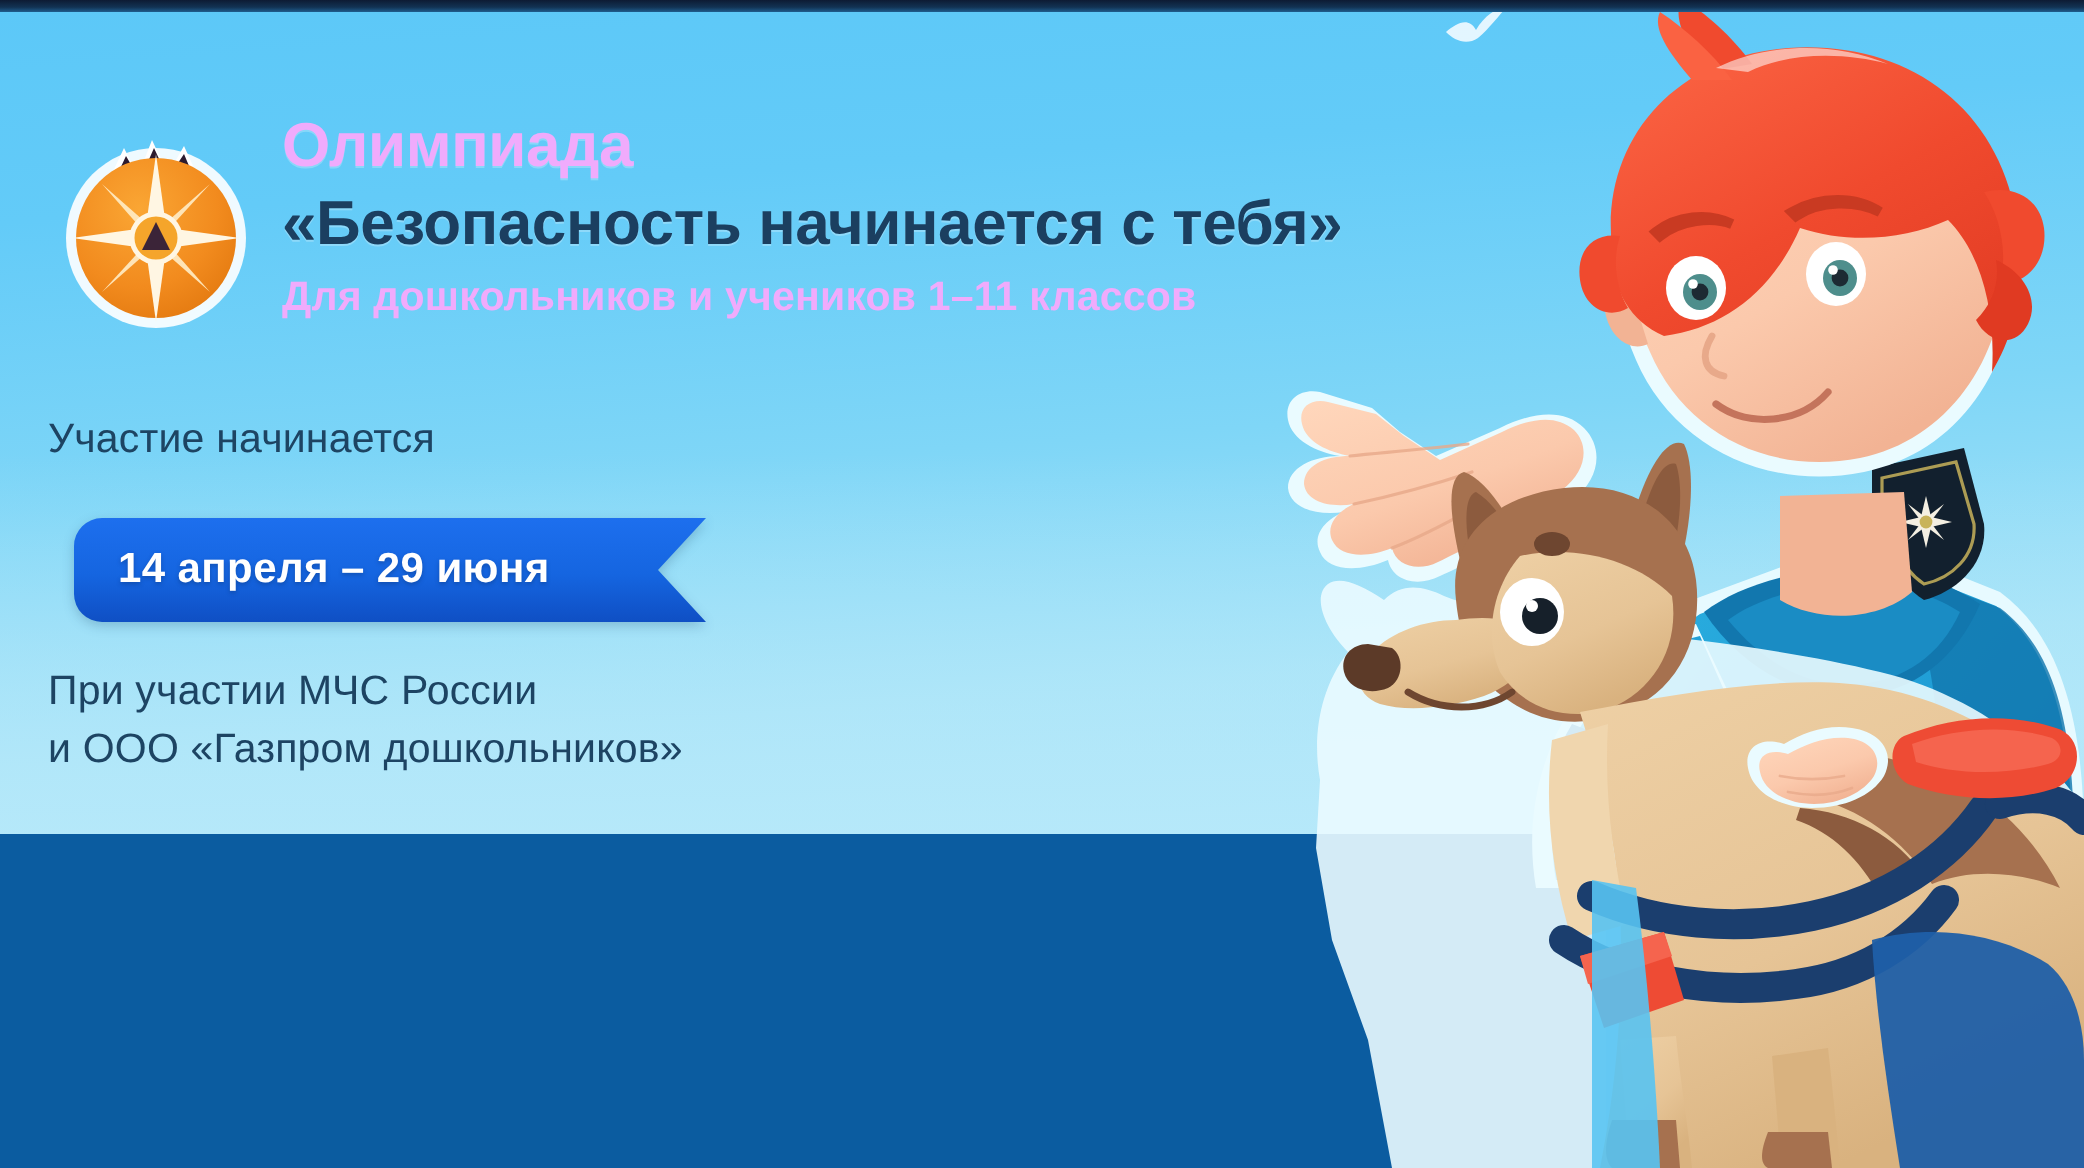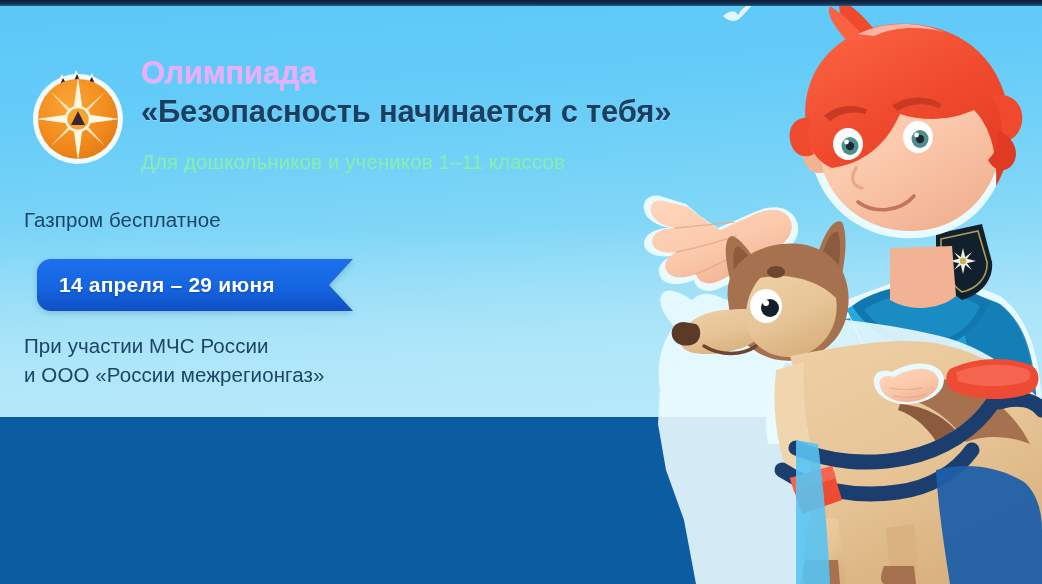--- a/index.html
+++ b/index.html
@@ -60,22 +60,22 @@
     font-size:31px;font-weight:700;line-height:1.12;letter-spacing:-.2px;
     color:#f0abfc;
     text-shadow:0 1px 0 rgba(255,255,255,.25);
   }
   .hl-line2{
     font-size:31px;font-weight:700;line-height:1.14;letter-spacing:-.2px;
     color:#1B3F60;margin-top:3px;
     text-shadow:0 1px 0 rgba(255,255,255,.25);
   }
   .hl-sub{
-    font-size:20.5px;font-weight:400;line-height:1.3;margin-top:20px;
-    color:#86efac;letter-spacing:.1px;
+    font-size:20.5px;font-weight:700;line-height:1.3;margin-top:7px;
+    color:#f0abfc;letter-spacing:.1px;
   }
 
   .free-line{
     position:absolute;left:24px;top:208px;z-index:20;
     font-size:20.5px;font-weight:400;color:#1D4463;letter-spacing:.1px;
   }
 
   
   .ribbon{
     position:absolute;left:37px;top:259px;width:316px;height:52px;z-index:22;
@@ -158,39 +158,39 @@
       <path d="M52 54 L59 68 L45 68 Z" fill="#3B2438"></path>
     </svg>
   </div>
 
   <div class="headline">
     <div class="hl-line1">Олимпиада</div>
     <div class="hl-line2">«Безопасность начинается с тебя»</div>
     <div class="hl-sub">Для дошкольников и учеников 1–11 классов</div>
   </div>
 
-  <div class="free-line">Газпром бесплатное</div>
+  <div class="free-line">Участие начинается</div>
 
   <div class="ribbon">
     <svg viewBox="0 0 316 52" xmlns="http://www.w3.org/2000/svg" preserveAspectRatio="none">
       <defs>
         <linearGradient id="ribg" x1="0" y1="0" x2="0" y2="1">
           <stop offset="0%" stop-color="#1D6FEE"></stop>
           <stop offset="55%" stop-color="#1565E0"></stop>
           <stop offset="100%" stop-color="#0F4FC4"></stop>
         </linearGradient>
       </defs>
       <path d="M14 0 H316 L292 26 L316 52 H14 A14 14 0 0 1 0 38 V14 A14 14 0 0 1 14 0 Z" fill="url(#ribg)"></path>
     </svg>
     <div class="ribbon-label">14 апреля – 29 июня</div>
   </div>
 
   <div class="partners">
     <div>При участии МЧС России</div>
-    <div>и ООО «России межрегионгаз»</div>
+    <div>и ООО «Газпром дошкольников»</div>
   </div>
 
   <div class="illu">
     <svg viewBox="0 0 442 584" xmlns="http://www.w3.org/2000/svg">
       <defs>
         <linearGradient id="hoodG" x1="0" y1="0" x2="1" y2="1">
           <stop offset="0%" stop-color="#2BAFE0"></stop>
           <stop offset="55%" stop-color="#1E9BD4"></stop>
           <stop offset="100%" stop-color="#1277AE"></stop>
         </linearGradient>

